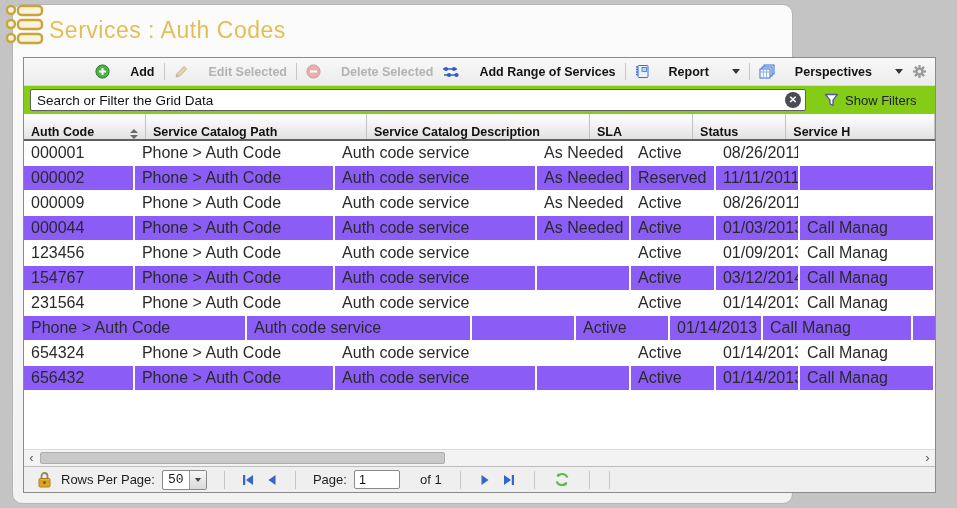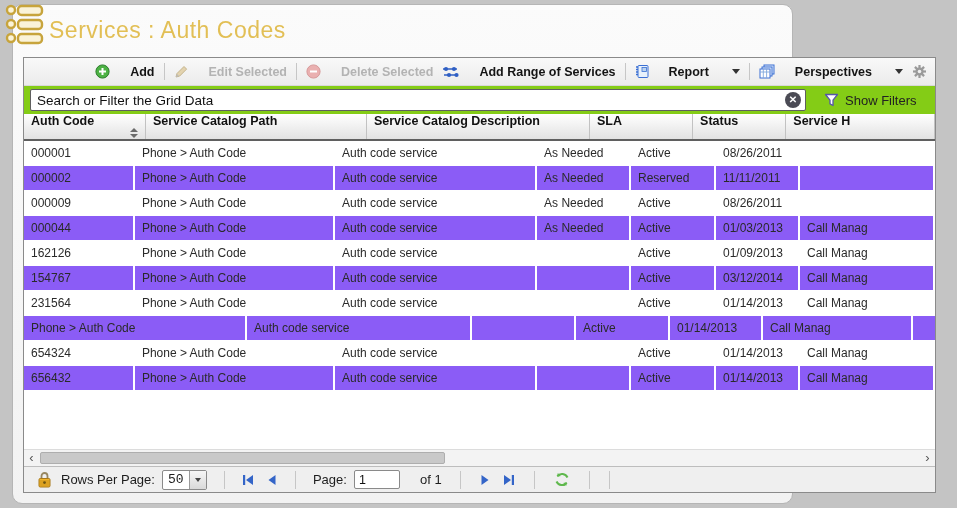--- a/index.html
+++ b/index.html
@@ -37,30 +37,30 @@
                        padding:0 26px 0 6px; background:#fff; }
   .clear-btn { position:absolute; right:5px; top:3px; width:16px; height:16px; border-radius:50%;
                background:#4b4b55; color:#fff; font-size:10px; line-height:16px; text-align:center;
                font-weight:bold; cursor:pointer; }
   .showfilters { display:flex; align-items:center; gap:6px; margin-left:18px; font-size:13px;
                  color:#222; cursor:pointer; }
 
   
   .thead { height:27px; flex:0 0 27px; display:flex; background:linear-gradient(#ffffff,#e2e2e2);
            border-bottom:2px solid #5f5f5f; font-size:12.5px; font-weight:bold; color:#111; }
-  .hcell { display:flex; align-items:flex-start; padding-left:7px; border-right:1px solid #c2c2c2;
-           white-space:nowrap; overflow:hidden; cursor:pointer;flex-direction:column; }
+  .hcell { display:flex; align-items:flex-end; padding-left:7px; border-right:1px solid #c2c2c2;
+           white-space:nowrap; overflow:hidden; cursor:pointer; }
   .sort { margin-left:auto; margin-right:7px; display:flex; flex-direction:column; gap:2px; }
   .sort i { display:block; width:0; height:0; border-left:4px solid transparent; border-right:4px solid transparent; }
   .sort .up { border-bottom:4px solid #6a6a6a; }
   .sort .dn { border-top:4px solid #6a6a6a; }
 
   
   .tbody { flex:1 1 auto; overflow:hidden; background:#fff; }
-  .trow { display:flex; height:25px; border-bottom:1px solid #fff; font-size:12px; color:#2a2a2a; }
+  .trow { display:flex; height:25px; border-bottom:1px solid #fff; font-size:16px; color:#2a2a2a; }
   .trow.alt { background:#8b5cf6; }
   .tcell { height:100%; line-height:24px; padding-left:7px; border-right:2px solid #fff;
            white-space:nowrap; overflow:hidden; }
   .c0{width:123px}.c1{width:223px}.c2{width:225px}.c3{width:104px}.c4{width:94px}.c5{width:93px}.c6{width:150px}
 
   
   .hscroll { height:17px; flex:0 0 17px; position:relative; background:#f3f3f3;
              border-top:1px solid #dcdcdc; }
   .hs-arrow { position:absolute; top:0; width:15px; height:16px; color:#555; font-size:13px;
               line-height:15px; text-align:center; cursor:pointer; }
@@ -242,21 +242,21 @@
         <div class="trow alt">
           <div class="tcell c0">000044</div>
           <div class="tcell c1">Phone &gt; Auth Code</div>
           <div class="tcell c2">Auth code service</div>
           <div class="tcell c3">As Needed</div>
           <div class="tcell c4">Active</div>
           <div class="tcell c5">01/03/2013</div>
           <div class="tcell c6">Call Manag</div>
         </div>
         <div class="trow">
-          <div class="tcell c0">162126</div>
+          <div class="tcell c0">123456</div>
           <div class="tcell c1">Phone &gt; Auth Code</div>
           <div class="tcell c2">Auth code service</div>
           <div class="tcell c3"></div>
           <div class="tcell c4">Active</div>
           <div class="tcell c5">01/09/2013</div>
           <div class="tcell c6">Call Manag</div>
         </div>
         <div class="trow alt">
           <div class="tcell c0">154767</div>
           <div class="tcell c1">Phone &gt; Auth Code</div>

